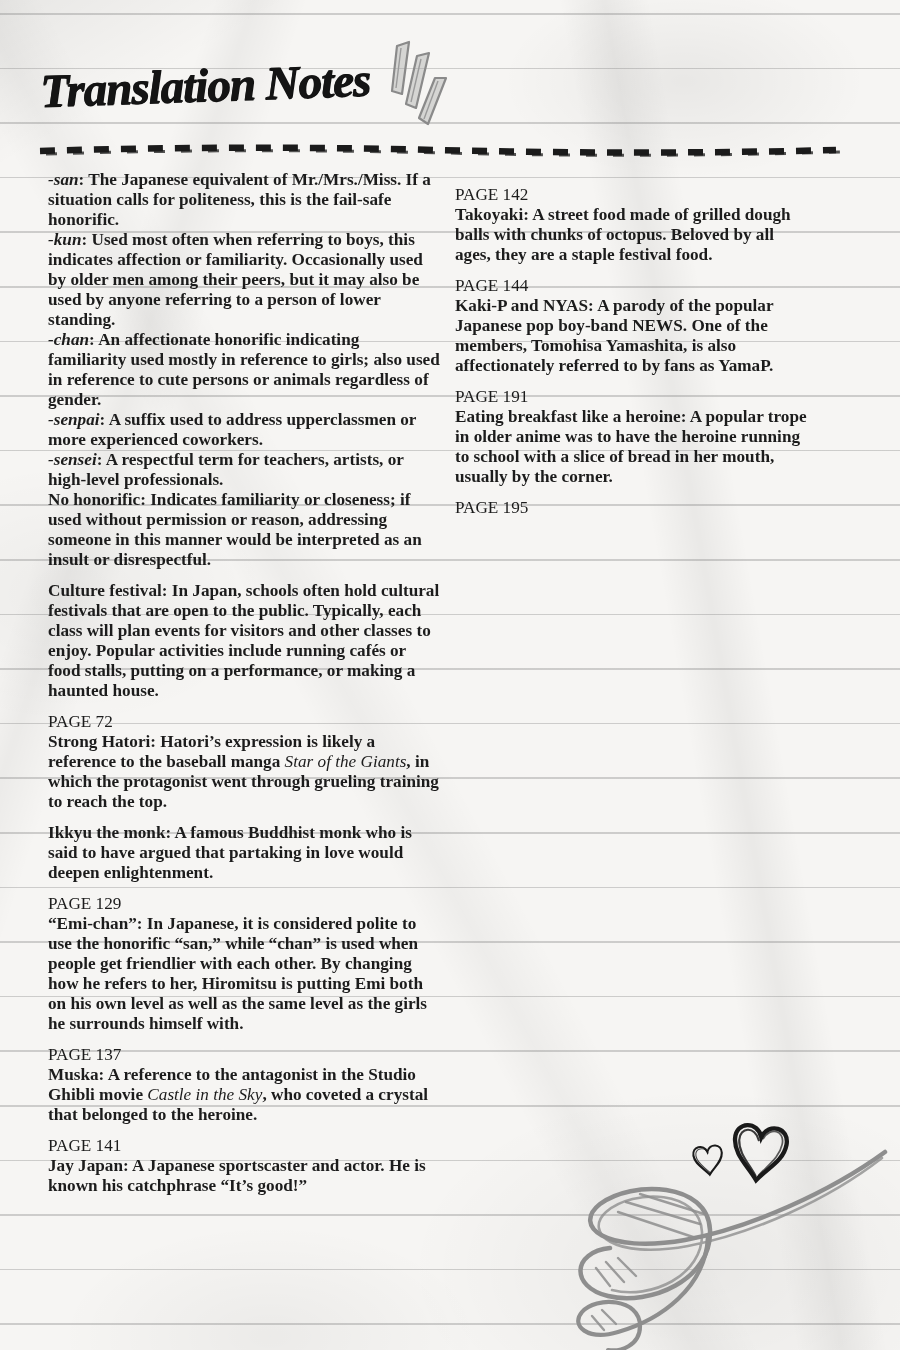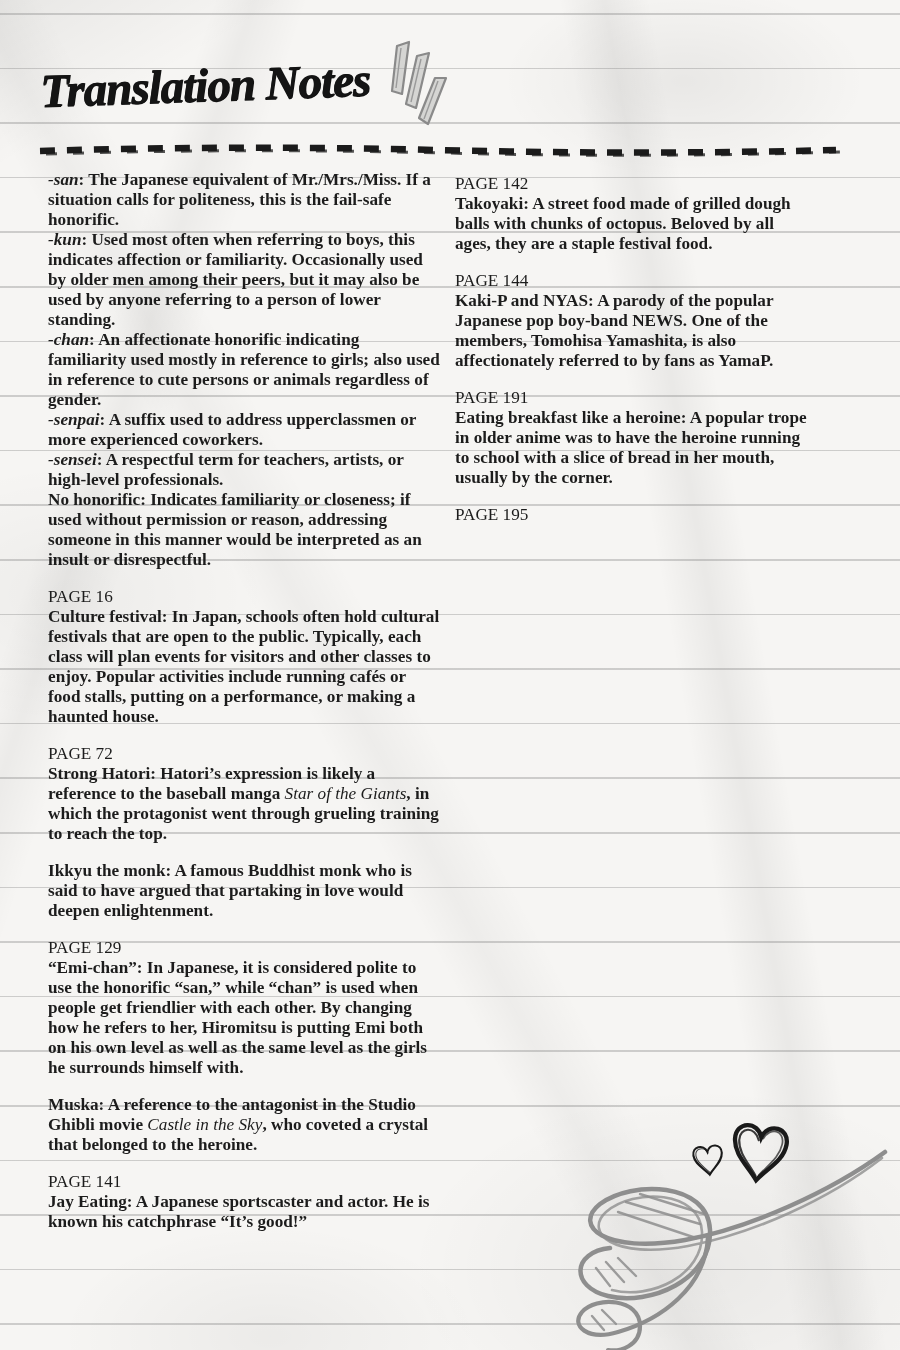--- a/index.html
+++ b/index.html
@@ -35,21 +35,21 @@
     transform:rotate(-2deg);
     color:#141414;
     text-shadow:1px 0 0 #141414, 0 1px 0 #141414;
   }
   .pencil-svg{position:absolute;left:366px;top:36px;}
   .divider-svg{position:absolute;left:36px;top:138px;}
   .col{position:absolute;top:170px;font-size:17.2px;line-height:20px;}
   .col-left{left:48px;width:392px;}
   .col-right{left:455px;width:356px;}
   .entry,.body{margin:0;}
-  .note{margin-top:17px;}
+  .note{margin-top:11px;}
   .page-label{font-weight:400;}
   .r-n{font-weight:700;font-style:normal;}
   .r-b{font-weight:700;}
   .r-i{font-style:italic;}
   .r-bi{font-weight:700;font-style:italic;}
   .hearts-svg{position:absolute;left:668px;top:1100px;}
   .swirl-svg{position:absolute;left:500px;top:1120px;}
 </style>
 </head>
 <body>
@@ -80,45 +80,45 @@
     <div>
       <p class="entry"><span class="r-bi">-san</span><span class="r-b">:</span><span class="r-n"> The Japanese equivalent of Mr./Mrs./Miss. If a situation calls for politeness, this is the fail-safe honorific.</span></p>
       <p class="entry"><span class="r-bi">-kun</span><span class="r-b">:</span><span class="r-n"> Used most often when referring to boys, this indicates affection or familiarity. Occasionally used by older men among their peers, but it may also be used by anyone referring to a person of lower standing.</span></p>
       <p class="entry"><span class="r-bi">-chan</span><span class="r-b">:</span><span class="r-n"> An affectionate honorific indicating familiarity used mostly in reference to girls; also used in reference to cute persons or animals regardless of gender.</span></p>
       <p class="entry"><span class="r-bi">-senpai</span><span class="r-b">:</span><span class="r-n"> A suffix used to address upperclassmen or more experienced coworkers.</span></p>
       <p class="entry"><span class="r-bi">-sensei</span><span class="r-b">:</span><span class="r-n"> A respectful term for teachers, artists, or high-level professionals.</span></p>
       <p class="entry"><span class="r-b">No honorific:</span><span class="r-n"> Indicates familiarity or closeness; if used without permission or reason, addressing someone in this manner would be interpreted as an insult or disrespectful.</span></p>
     </div>
 
     <section class="note">
-      <div class="page-label">PAGE 16</div>
       <p class="body"><span class="r-b">Culture festival:</span><span class="r-n"> In Japan, schools often hold cultural festivals that are open to the public. Typically, each class will plan events for visitors and other classes to enjoy. Popular activities include running cafés or food stalls, putting on a performance, or making a haunted house.</span></p>
     </section>
     <section class="note">
       <div class="page-label">PAGE 72</div>
       <p class="body"><span class="r-b">Strong Hatori:</span><span class="r-n"> Hatori’s expression is likely a reference to the baseball manga </span><span class="r-i">Star of the Giants</span><span class="r-n">, in which the protagonist went through grueling training to reach the top.</span></p>
     </section>
     <section class="note">
       <p class="body"><span class="r-b">Ikkyu the monk:</span><span class="r-n"> A famous Buddhist monk who is said to have argued that partaking in love would deepen enlightenment.</span></p>
     </section>
     <section class="note">
       <div class="page-label">PAGE 129</div>
       <p class="body"><span class="r-b">“Emi-chan”:</span><span class="r-n"> In Japanese, it is considered polite to use the honorific “san,” while “chan” is used when people get friendlier with each other. By changing how he refers to her, Hiromitsu is putting Emi both on his own level as well as the same level as the girls he surrounds himself with.</span></p>
     </section>
     <section class="note">
+      <div class="page-label">PAGE 137</div>
       <p class="body"><span class="r-b">Muska:</span><span class="r-n"> A reference to the antagonist in the Studio Ghibli movie </span><span class="r-i">Castle in the Sky</span><span class="r-n">, who coveted a crystal that belonged to the heroine.</span></p>
     </section>
     <section class="note">
       <div class="page-label">PAGE 141</div>
-      <p class="body"><span class="r-b">Jay Eating:</span><span class="r-n"> A Japanese sportscaster and actor. He is known his catchphrase “It’s good!”</span></p>
+      <p class="body"><span class="r-b">Jay Japan:</span><span class="r-n"> A Japanese sportscaster and actor. He is known his catchphrase “It’s good!”</span></p>
     </section>
   </div>
 
   <div class="col col-right">
-    <section class="note" style="margin-top:4px">
+    <section class="note" style="margin-top:15px">
       <div class="page-label">PAGE 142</div>
       <p class="body"><span class="r-b">Takoyaki:</span><span class="r-n"> A street food made of grilled dough balls with chunks of octopus. Beloved by all ages, they are a staple festival food.</span></p>
     </section>
     <section class="note">
       <div class="page-label">PAGE 144</div>
       <p class="body"><span class="r-b">Kaki-P and NYAS:</span><span class="r-n"> A parody of the popular Japanese pop boy-band NEWS. One of the members, Tomohisa Yamashita, is also affectionately referred to by fans as YamaP.</span></p>
     </section>
     <section class="note">
       <div class="page-label">PAGE 191</div>
       <p class="body"><span class="r-b">Eating breakfast like a heroine:</span><span class="r-n"> A popular trope in older anime was to have the heroine running to school with a slice of bread in her mouth, usually by the corner.</span></p>

